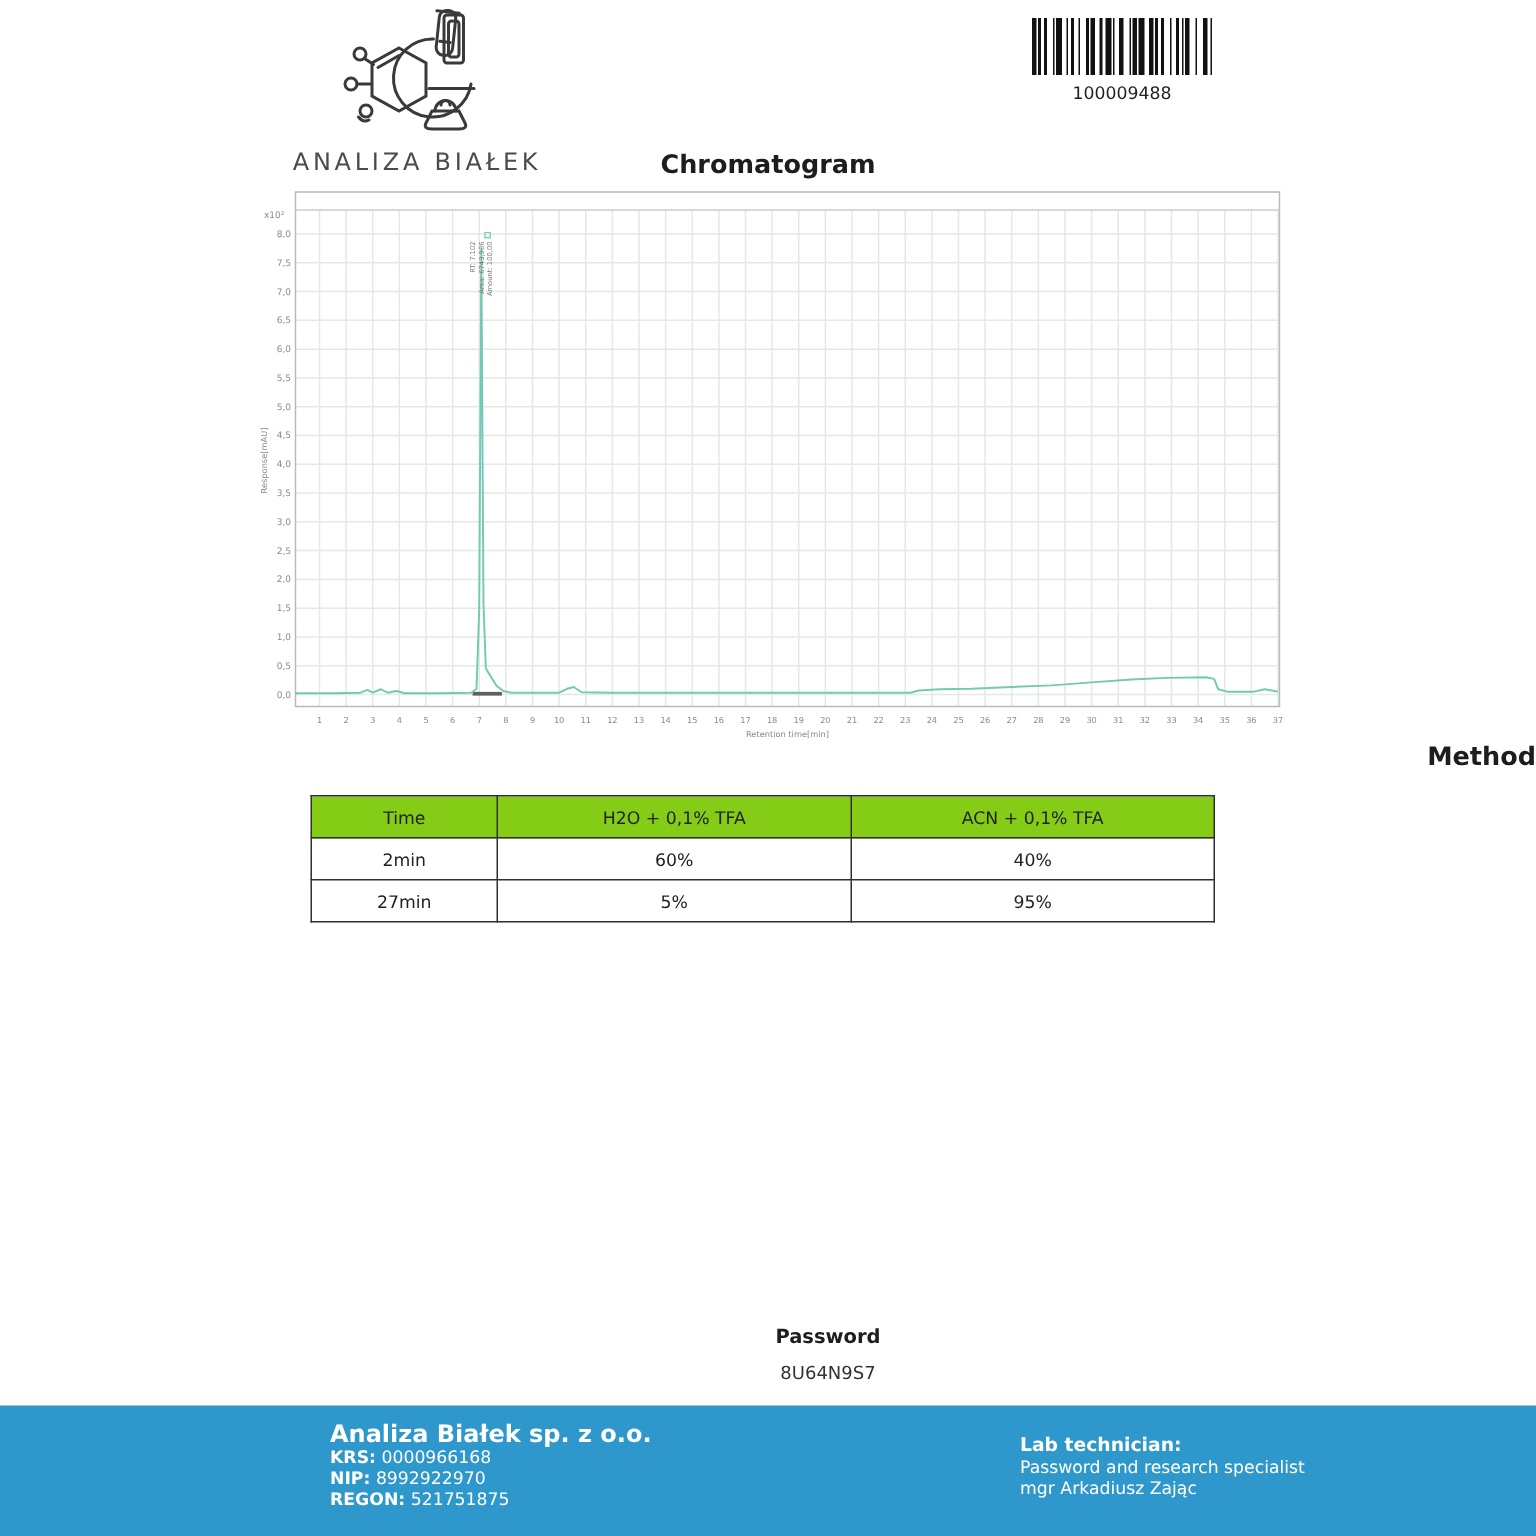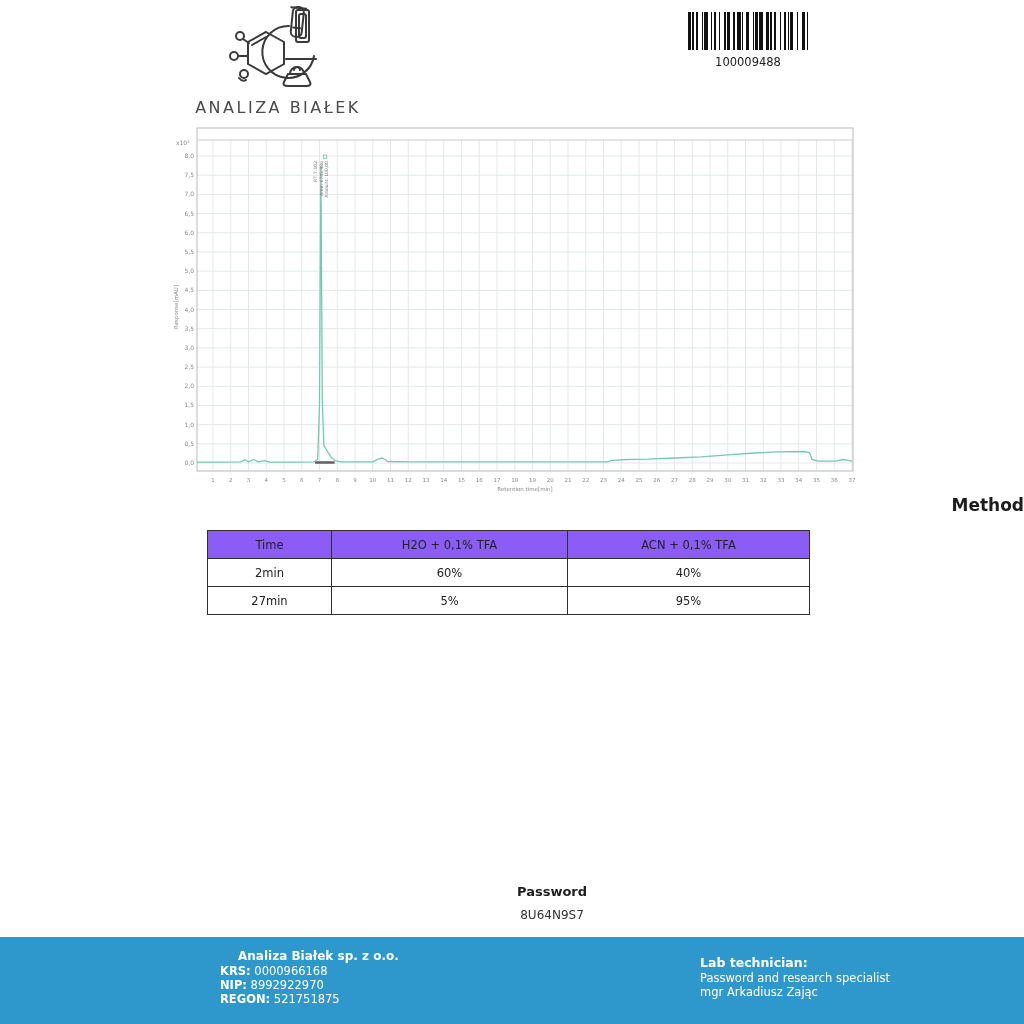--- a/index.html
+++ b/index.html
@@ -22,36 +22,36 @@
   #title-chromatogram{top:100px;}
   #title-method{top:495px;text-align:right;}
 
   
   .chart-wrap{position:absolute;left:170px;top:125px;width:690px;height:375px;}
 
   
   .method-table{position:absolute;left:207px;top:530px;border-collapse:collapse;table-layout:fixed;}
   .method-table th,.method-table td{border:1.5px solid #2f2f2f;font-weight:normal;
         font-size:11.5px;color:#222;text-align:center;height:27px;padding:0 4px;}
-  .method-table th{background:#8b5cf6;}
+  .method-table th{background:#84cc16;}
   .col-time{width:124px;}.col-a{width:236px;}.col-b{width:242px;}
 
   
   .password-wrap{position:absolute;left:0;top:884px;width:1020px;text-align:center;padding-left:42px;}
   .password-label{font-size:13px;font-weight:bold;color:#1d1d1d;}
   .password-value{margin-top:9px;font-size:12px;color:#333;}
 
   
   .footer{position:absolute;left:0;top:937px;width:1024px;height:87px;background:#2e98cc;color:#ffffff;}
   .footer .col{position:absolute;top:12px;line-height:14px;font-size:11.5px;}
   .footer .col1{left:220px;}
   .footer .col2{left:435px;top:19px;}
-  .footer .col3{left:680px;top:19px;margin-left:20px;}
+  .footer .col3{left:680px;top:19px;}
   .footer .f-title{font-weight:bold;font-size:12.5px;margin-bottom:1px;}
-  .footer .col1 .f-title{font-size:12px;margin-left:18px;}
+  .footer .col1 .f-title{font-size:16px;}
   .footer b{font-weight:bold;}
 </style>
 </head>
 <body>
 
 <div class="page">
 
   <div class="logo-wrap">
     <svg width="104" height="84" viewBox="0 0 104 84">
       <g fill="none" stroke="#3a3a3a" stroke-width="2" stroke-linecap="round">
@@ -139,20 +139,21 @@
         <div style="width: 4.05px; background: transparent;"></div>
         <div style="width: 1.35px; background: rgb(17, 17, 17);"></div>
         <div style="width: 4.05px; background: transparent;"></div>
         <div style="width: 2.7px; background: rgb(17, 17, 17);"></div>
         <div style="width: 1.35px; background: transparent;"></div>
         <div style="width: 1.35px; background: rgb(17, 17, 17);"></div>
       </div>
     <div class="barcode-number">100009488</div>
   </div>
 
+  <div class="sec-title" id="title-chromatogram">Chromatogram</div>
 
   <div class="chart-wrap">
     <svg id="chart-svg" width="690" height="375">
         <line x1="43" y1="15" x2="43" y2="346" stroke="#e3e9e6" stroke-width="1"></line>
         <line x1="60.75" y1="15" x2="60.75" y2="346" stroke="#e3e9e6" stroke-width="1"></line>
         <line x1="78.5" y1="15" x2="78.5" y2="346" stroke="#e3e9e6" stroke-width="1"></line>
         <line x1="96.25" y1="15" x2="96.25" y2="346" stroke="#e3e9e6" stroke-width="1"></line>
         <line x1="114" y1="15" x2="114" y2="346" stroke="#e3e9e6" stroke-width="1"></line>
         <line x1="131.75" y1="15" x2="131.75" y2="346" stroke="#e3e9e6" stroke-width="1"></line>
         <line x1="149.5" y1="15" x2="149.5" y2="346" stroke="#e3e9e6" stroke-width="1"></line>

